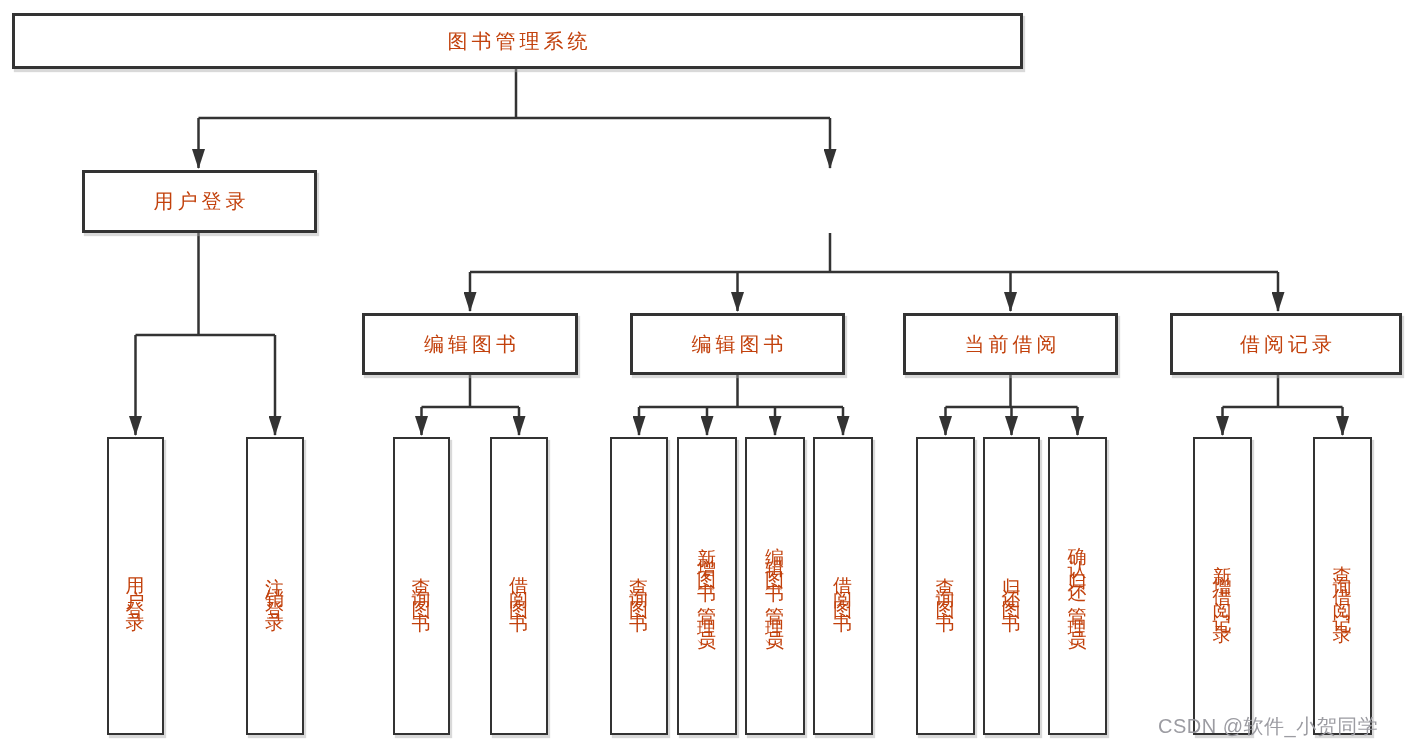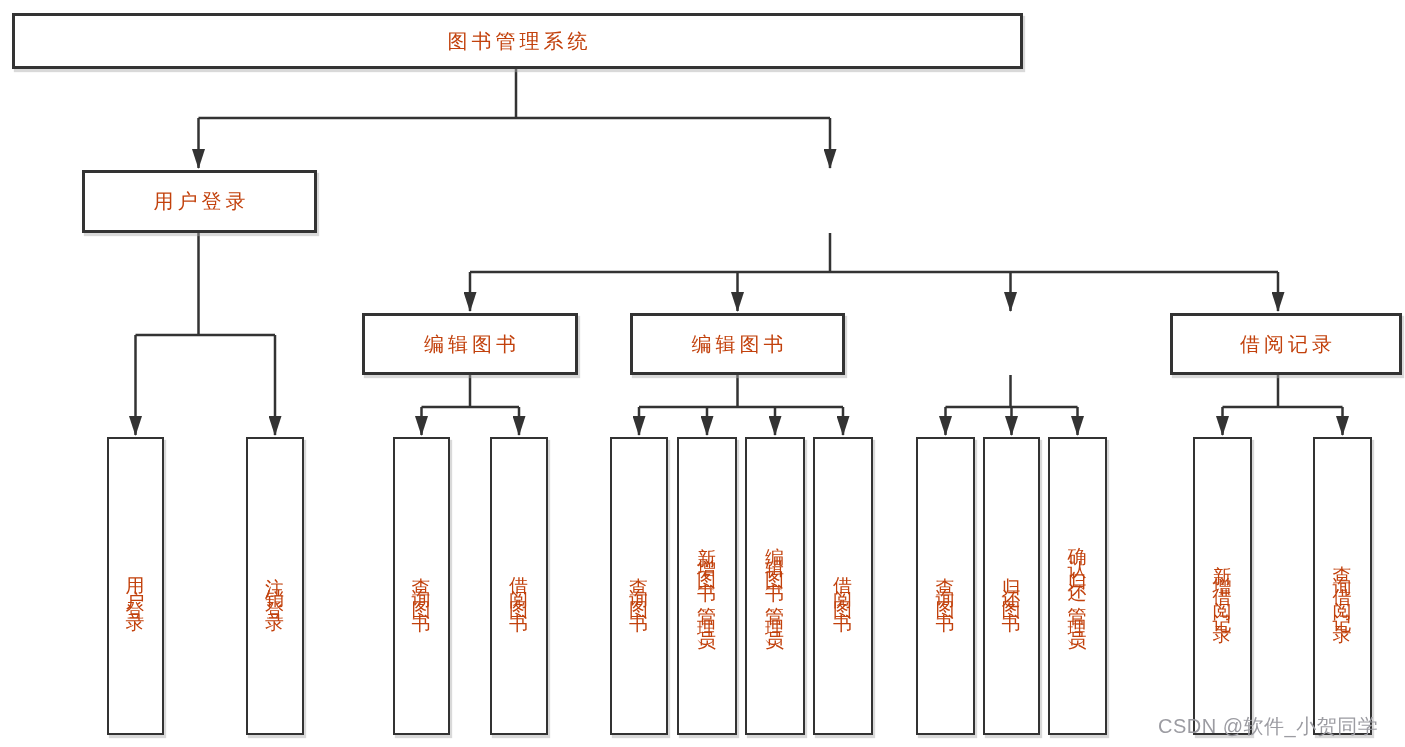--- a/index.html
+++ b/index.html
@@ -111,20 +111,23 @@
   <div class="node h" style="left:82px;top:170px;width:235px;height:63px">
     <span>用户登录</span>
   </div>
 
   <div class="node h" style="left:362px;top:313px;width:216px;height:62px">
     <span>编辑图书</span>
   </div>
   <div class="node h" style="left:630px;top:313px;width:215px;height:62px">
     <span>编辑图书</span>
   </div>
+  <div class="node h" style="left:903px;top:313px;width:215px;height:62px">
+    <span>当前借阅</span>
+  </div>
   <div class="node h" style="left:1170px;top:313px;width:232px;height:62px">
     <span>借阅记录</span>
   </div>
 
   <div class="node v leaf" style="left:107px;top:437px;width:57px;height:298px">
     <span>用户登录</span>
   </div>
   <div class="node v leaf" style="left:246px;top:437px;width:58px;height:298px">
     <span>注销登录</span>
   </div>

